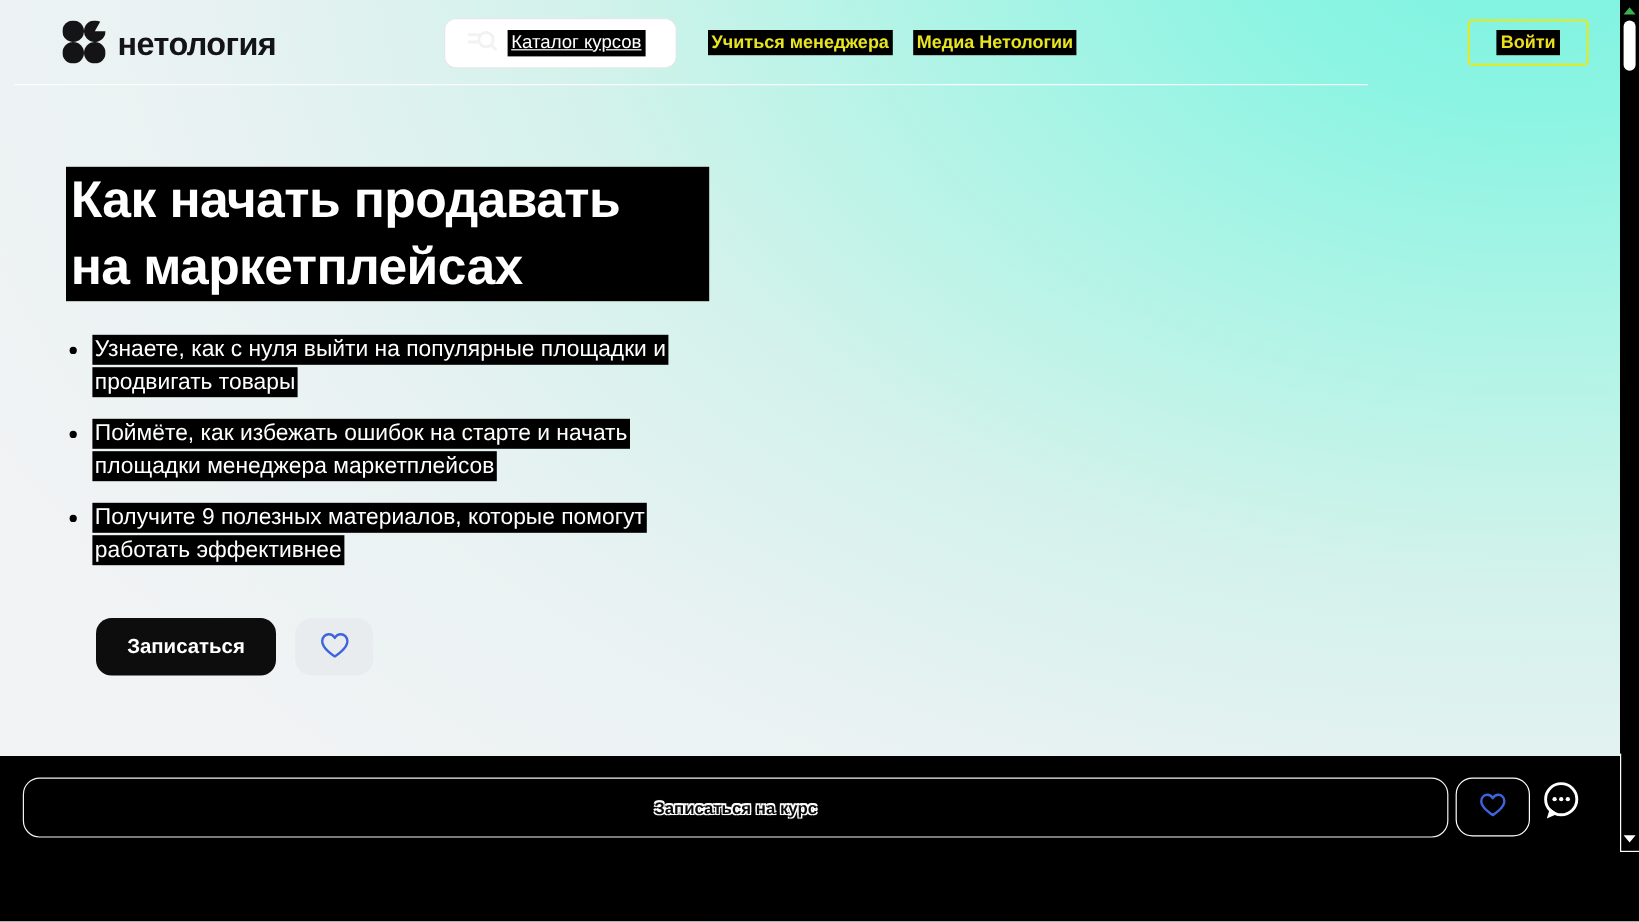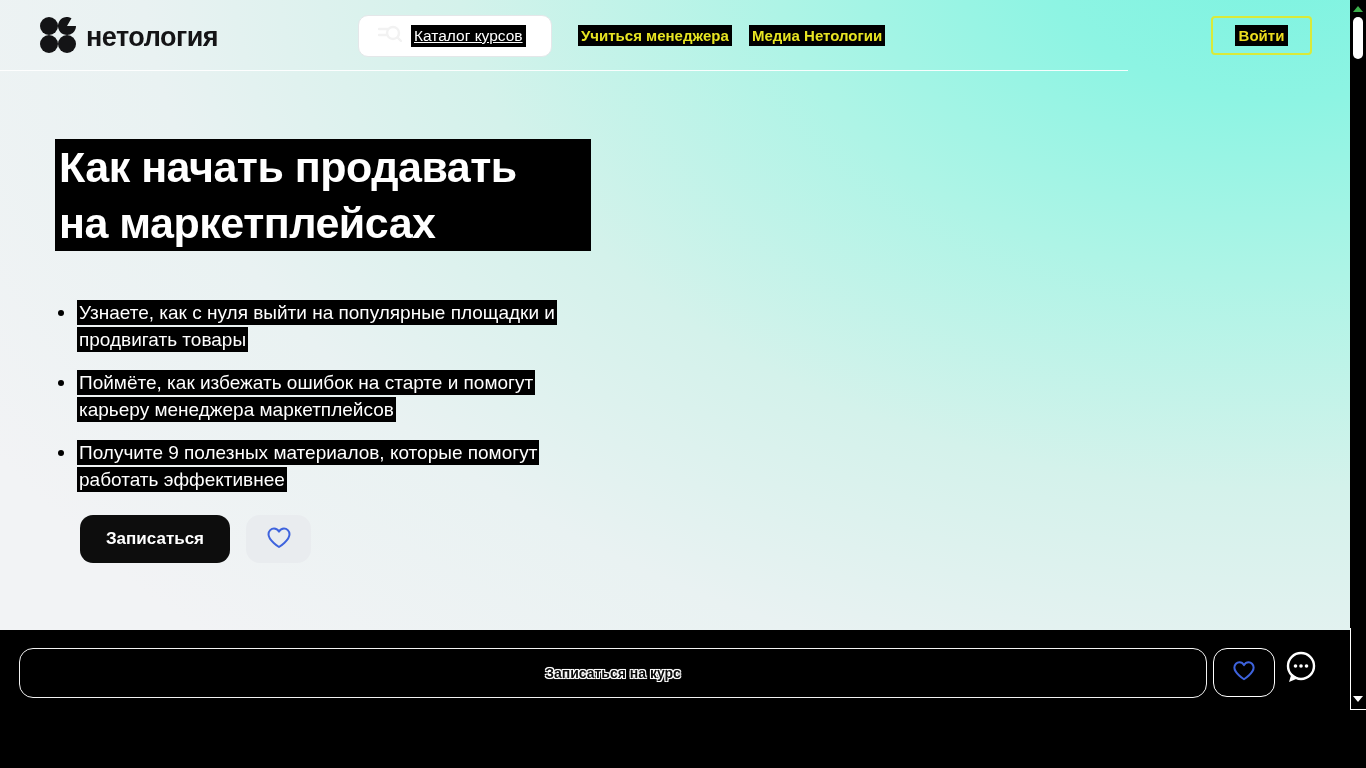--- a/index.html
+++ b/index.html
@@ -8,21 +8,21 @@
 
   .page {
     position:relative; width:1366px; height:768px;
     background:
       radial-gradient(ellipse 1500px 1000px at 1280px -60px,
         #7bf3e0 0%, #8df4e3 16%, #aef4e6 34%, #d4f2eb 55%, #e9f2f2 76%, #f2f3f5 100%);
   }
 
   
   .navbar {
-    position:absolute; left:0; top:0; width:1128px; height:71px;
+    position:absolute; left:12px; top:0; width:1128px; height:71px;
     border-bottom:1px solid rgba(255,255,255,0.9);
   }
   .logo { position:absolute; left:40px; top:17px; display:flex; align-items:center; gap:10px; }
   .logo-text { font-size:27px; font-weight:600; color:#141416; letter-spacing:-0.5px; }
 
   .search-box {
     position:absolute; left:358px; top:15px; width:194px; height:42px;
     background:#ffffff; border:1px solid #e4e7e9; border-radius:10px;
     display:flex; align-items:center; cursor:pointer;
   }
@@ -48,21 +48,21 @@
   .login-btn span { background:#000; color:#ecdc1e; font-size:15px; font-weight:600; padding:2px 4px; }
 
   
   .hero-title {
     position:absolute; left:55px; top:139px; width:536px; height:112px;
     background:#000; color:#fff; font-weight:700;
     font-size:43px; line-height:56px; padding-left:4px; letter-spacing:-0.5px;
   }
   .hero-title span { display:block; }
 
-  .hero-bullets { position:absolute; left:57px; top:278px; width:540px; list-style:none;margin-top:21px; }
+  .hero-bullets { position:absolute; left:57px; top:278px; width:540px; list-style:none; }
   .hero-bullets li {
     position:relative; padding-left:20px; margin-bottom:16px;
     font-size:19px; line-height:27px; color:#fff;
   }
   .hero-bullets li::before {
     content:""; position:absolute; left:1px; top:11px;
     width:6px; height:6px; background:#000; border-radius:50%;
   }
   .hero-bullets li span {
     background:#000; padding:2px 2px;
@@ -155,21 +155,21 @@
     </div>
   </header>
 
   <h1 class="hero-title">
     <span>Как начать продавать</span>
     <span>на маркетплейсах</span>
   </h1>
 
   <ul class="hero-bullets">
     <li><span>Узнаете, как с нуля выйти на популярные площадки и продвигать товары</span></li>
-    <li><span>Поймёте, как избежать ошибок на старте и помогут карьеру менеджера маркетплейсов</span></li>
+    <li><span>Поймёте, как избежать ошибок на старте и начать площадки менеджера маркетплейсов</span></li>
     <li><span>Получите 9 полезных материалов, которые помогут работать эффективнее</span></li>
   </ul>
 
   <div class="cta-row">
     <button class="cta-primary">Записаться</button>
     <button class="cta-fav">
       <span>
         <svg width="26" height="24" viewBox="0 0 26 24" fill="none" stroke="#3e63dd" stroke-width="2" stroke-linejoin="round">
           <path d="M13 21 C13 21 2.5 14.5 2.5 8.3 C2.5 4.8 5.2 2.5 8 2.5 C10.2 2.5 12 3.8 13 5.6 C14 3.8 15.8 2.5 18 2.5 C20.8 2.5 23.5 4.8 23.5 8.3 C23.5 14.5 13 21 13 21 Z"></path>
         </svg>

